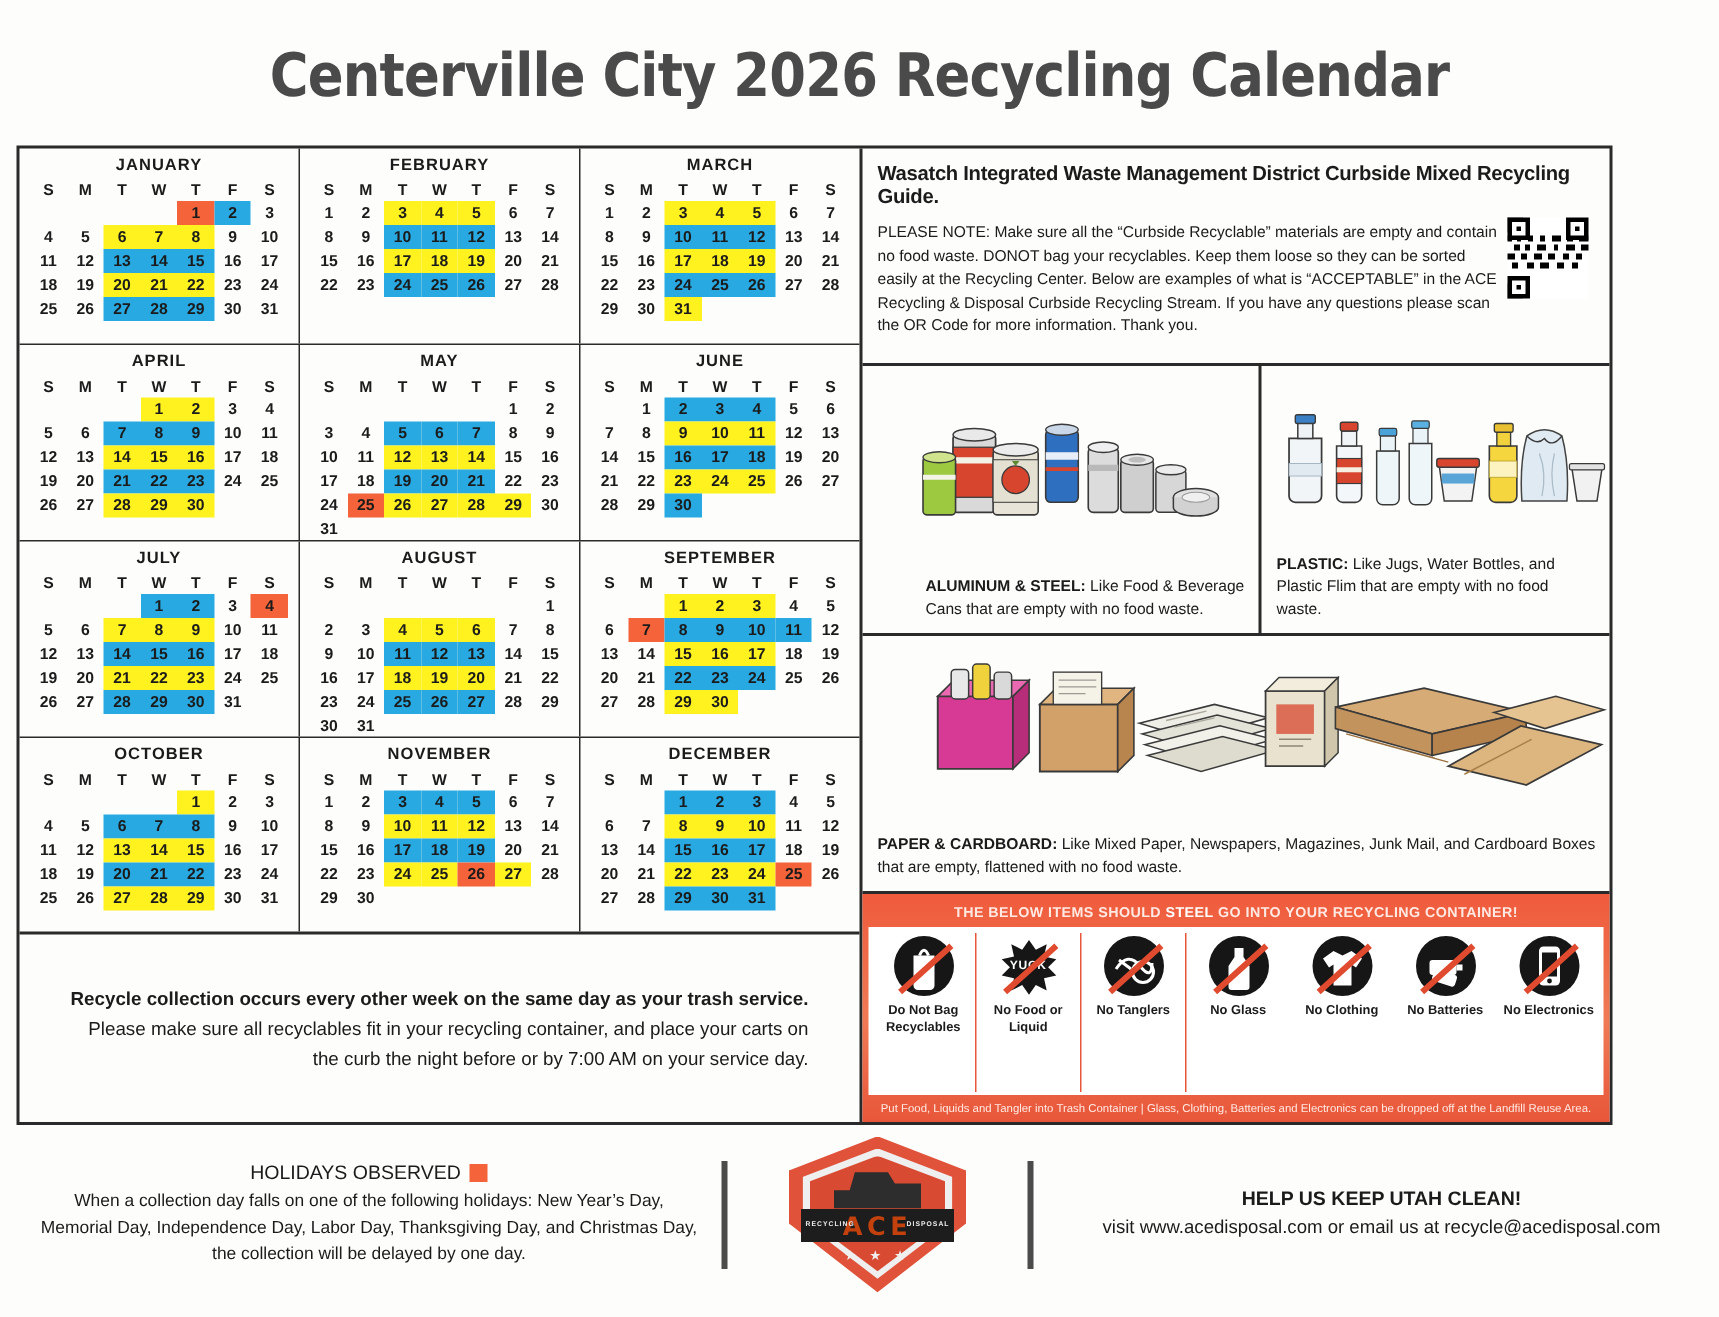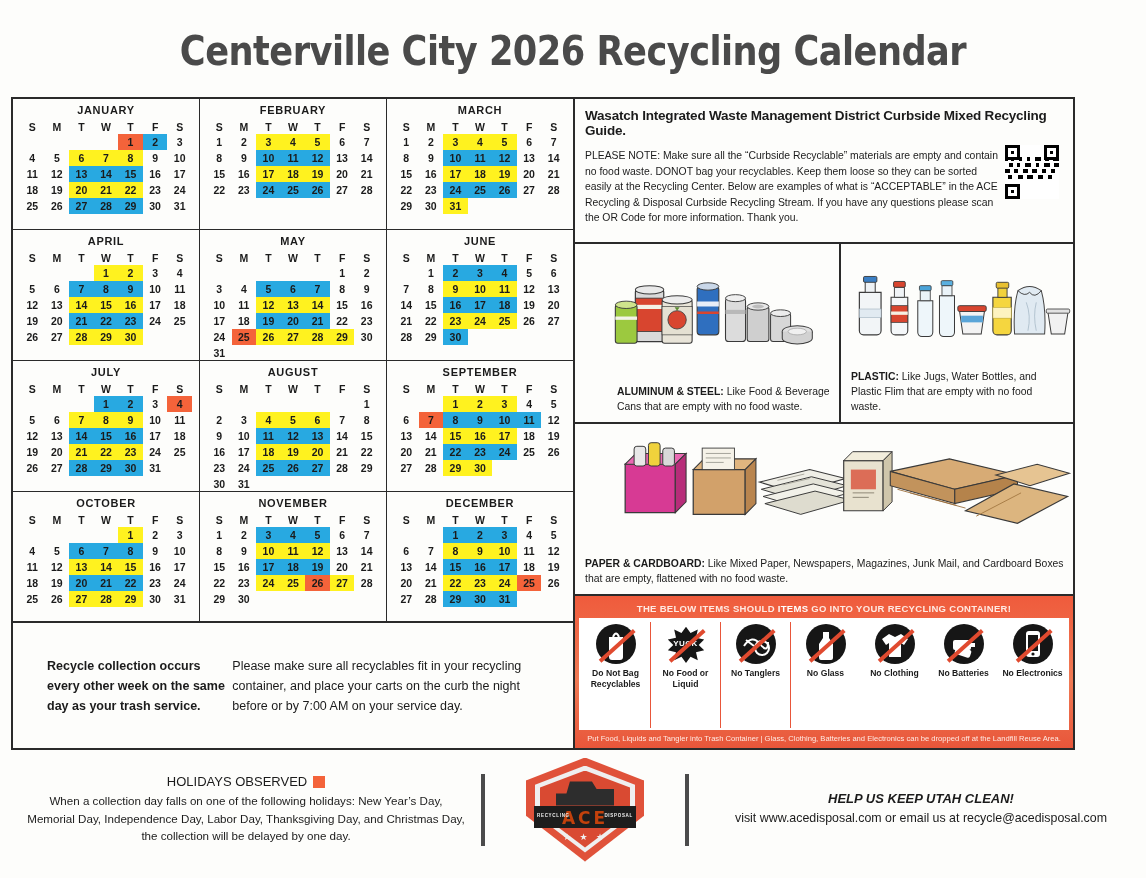--- a/index.html
+++ b/index.html
@@ -71,24 +71,24 @@
     font-size: 10.5px; font-weight: bold;
     width: 24.5px; height: 16px;
     text-align: center; color: #1b1b1b;
     line-height: 16px;
   }
   td.y { background: #fff21f; }
   td.b { background: #28a9e1; }
   td.r { background: #f4633a; color: #ffffff; }
   #calendar-note {
     flex: 1;
-    display: flex; flex-direction: row;
+    display: flex; flex-direction: column;
     align-items: center; justify-content: center;
     padding: 6px 34px;
-    text-align: left;
+    text-align: right;
   }
   #calendar-note .l1 { font-size: 12.5px; font-weight: bold; line-height: 20px; }
   #calendar-note .l2 { font-size: 12.5px; line-height: 20px; }
   
   #guide-panel { flex: 1; display: flex; flex-direction: column; }
   #guide-header {
     border-bottom: 2px solid #2a2a2a;
     padding: 9px 12px 6px 10px;
     height: 145px;
     position: relative;
@@ -268,21 +268,21 @@
   }
   #ace-left-word { left: 11px; }
   #ace-right-word { right: 11px; }
   #ace-stars {
     position: absolute; left: 0; right: 0; top: 74px;
     text-align: center; color: #efefef; font-size: 9px; letter-spacing: 3px;
   }
   #footer-right {
     flex: 1; text-align: center; padding-left: 18px;
   }
-  #help-title { font-size: 13px; font-weight: bold; margin-bottom: 3px; font-style: italic; }
+  #help-title { font-size: 13px; font-weight: bold; margin-bottom: 3px; }
   #help-text { font-size: 12.4px; line-height: 19px; }
   
   .art-svg { width: 100%; height: 100%; display: block; }
 </style>
 </head>
 <body>
 
 <div id="page-title">Centerville City 2026 Recycling Calendar</div>
 
 <div id="main-frame">
@@ -1246,21 +1246,21 @@
           </g>
         </svg>
       </div>
       <div class="mat-cap">
         <b>PAPER &amp; CARDBOARD:</b><span> Like Mixed Paper, Newspapers, Magazines, Junk Mail, and Cardboard Boxes that are empty, flattened with no food waste.</span>
       </div>
     </div>
 
     <div id="never-banner">
       <div id="never-title">
-        <span>THE BELOW ITEMS SHOULD </span><b>ITEMS</b><span> GO INTO YOUR RECYCLING CONTAINER!</span>
+        <span>THE BELOW ITEMS SHOULD </span><b>STEEL</b><span> GO INTO YOUR RECYCLING CONTAINER!</span>
       </div>
       <div id="never-items">
           <div class="never-item sep-r">
             <div class="never-icon">
               <span style="width:40px;height:40px;display:block"><svg viewBox="0 0 40 40">
                   <path d="M13 13 h14 v20 a3 3 0 0 1 -3 3 h-8 a3 3 0 0 1 -3 -3 z" fill="#fff"></path>
                   <path d="M17 13 q3 -7 6 0" fill="none" stroke="#fff" stroke-width="2"></path>
                 </svg></span>
               <span class="slash"></span>
             </div>

